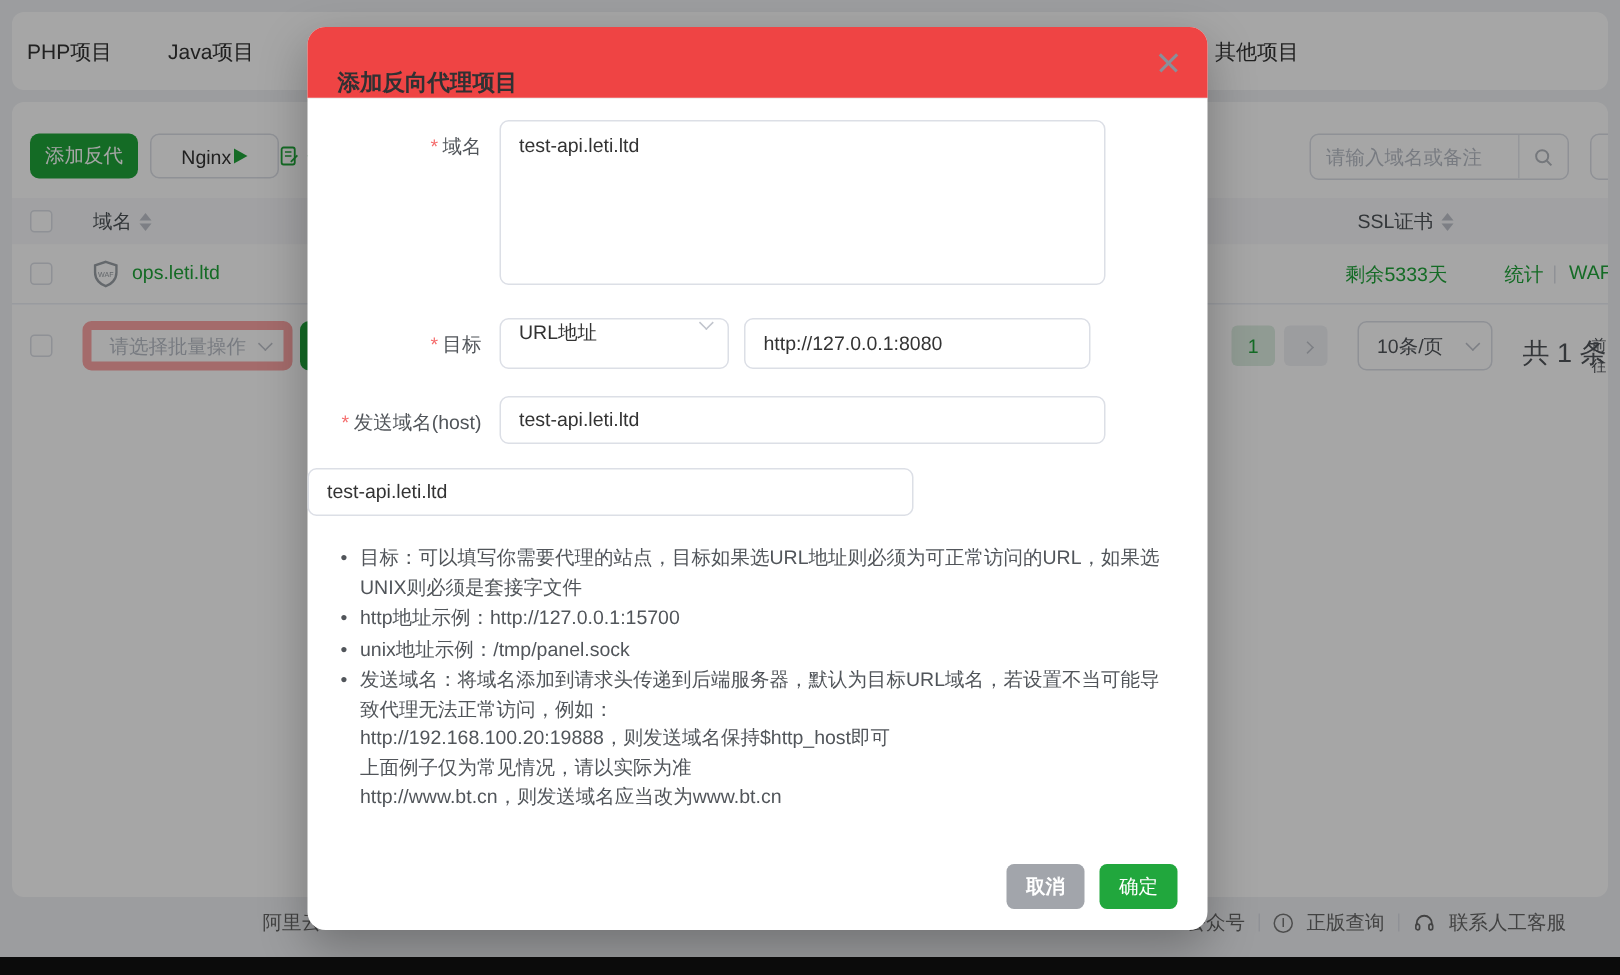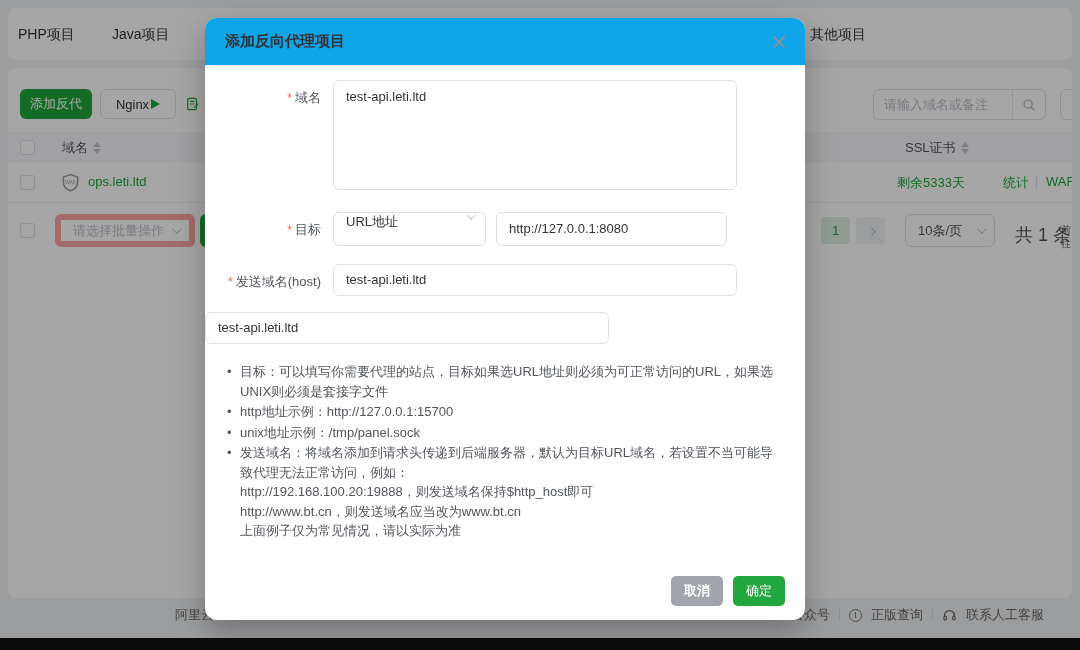--- a/index.html
+++ b/index.html
@@ -12,21 +12,21 @@
   .card { position:absolute; background:#fff; border-radius:8px; }
   .tabbar { left:8px; top:8px; width:1064px; height:52px; }
   .tab { position:absolute; top:18px; font-size:14px; color:#333; cursor:pointer; }
 
   .maincard { left:8px; top:68px; width:1064px; height:530px; overflow:hidden; }
 
   .btn { display:flex; align-items:center; justify-content:center; border-radius:6px; font-size:13px; cursor:pointer; }
   .btn-green { background:#20a53a; color:#fff; }
   .btn-outline { background:#fff; border:1px solid #dcdfe6; color:#333; }
   .add-btn { position:absolute; left:12px; top:21px; width:72px; height:30px; }
-  .nginx-btn { position:absolute; left:92px; top:21px; width:76px; height:30px; gap:2px; }
+  .nginx-btn { position:absolute; left:92px; top:21px; width:86px; height:30px; gap:2px; }
   .play { width:0; height:0; border-left:9px solid #20a53a; border-top:5.5px solid transparent; border-bottom:5.5px solid transparent; }
   .feedback-link { position:absolute; left:178px; top:27px; display:flex; align-items:center; gap:4px; color:#20a53a; font-size:13px; cursor:pointer; }
 
   .searchbox { position:absolute; left:865px; top:21px; width:173px; height:31px; border:1px solid #dcdfe6; border-radius:6px; background:#fff; display:flex; align-items:center; }
   .search-text { flex:1; padding-left:10px; font-size:13px; color:#b9bec7; }
   .search-iconbox { width:33px; height:100%; border-left:1px solid #e6e9ee; display:flex; align-items:center; justify-content:center; cursor:pointer; }
   .extra-btn { position:absolute; left:1052px; top:21px; width:30px; height:31px; border:1px solid #dcdfe6; border-radius:6px; background:#fff; }
 
   .thead { position:absolute; left:0; top:64px; width:1064px; height:31px; background:#f7f8fa; }
   .trow { position:absolute; left:0; top:95px; width:1064px; height:40px; border-bottom:1px solid #ebeef5; background:#fff; }
@@ -52,21 +52,21 @@
   .pg-goto { position:absolute; left:1053px; top:155px; font-size:10px; color:#51555a; }
 
   .pfooter { position:absolute; top:606px; font-size:13px; color:#666; display:flex; align-items:center; }
   .pfooter-left { left:175px; }
   .pfooter-right { left:791px; gap:9px; }
   .info-circle { width:13px; height:13px; border:1px solid #777; border-radius:50%; display:inline-flex; align-items:center; justify-content:center; }
   .info-circle::after { content:""; display:block; width:1.5px; height:6px; background:#777; }
 
   
   .modal { position:absolute; left:205px; top:18px; width:600px; height:602px; background:#fff; border-radius:12px; box-shadow:0 12px 32px rgba(0,0,0,0.28); z-index:30; }
-  .modal-header { height:48px; background:#0ea5e9; border-bottom:1px solid #f1f1f1; border-radius:12px 12px 0 0; display:flex; align-items:center; padding:0 20px; }
+  .modal-header { height:48px; background:#ef4444; border-bottom:1px solid #f1f1f1; border-radius:12px 12px 0 0; display:flex; align-items:flex-end; padding:0 20px; }
   .modal-title { font-size:15px; font-weight:bold; color:#303133; }
   .modal-close { position:absolute; right:16px; top:14px; width:20px; height:20px; cursor:pointer; }
   .modal-close::before, .modal-close::after { content:""; position:absolute; left:2px; top:9px; width:16px; height:1.6px; background:#8a8f99; }
   .modal-close::before { transform:rotate(45deg); }
   .modal-close::after { transform:rotate(-45deg); }
 
   .modal-body { padding-top:14px; }
   .frow { display:flex; margin-bottom:22px; }
   .flabel { width:128px; text-align:right; padding-right:12px; font-size:13px; color:#51555a; padding-top:9px; white-space:nowrap; }
   .req { color:#f56c6c; margin-right:3px; }
@@ -242,22 +242,22 @@
         <div class="fake-input inp">test-api.leti.ltd</div>
       </div>
 
       <ul class="tips">
         <li><span>目标：可以填写你需要代理的站点，目标如果选URL地址则必须为可正常访问的URL，如果选UNIX则必须是套接字文件</span></li>
         <li><span>http地址示例：http://127.0.0.1:15700</span></li>
         <li><span>unix地址示例：/tmp/panel.sock</span></li>
         <li>
           <span>发送域名：将域名添加到请求头传递到后端服务器，默认为目标URL域名，若设置不当可能导致代理无法正常访问，例如：</span>
           <div class="subline">http://192.168.100.20:19888，则发送域名保持$http_host即可</div>
+          <div class="subline">上面例子仅为常见情况，请以实际为准</div>
           <div class="subline">http://www.bt.cn，则发送域名应当改为www.bt.cn</div>
-          <div class="subline">上面例子仅为常见情况，请以实际为准</div>
         </li>
       </ul>
     </div>
 
     <div class="modal-footer">
       <div class="mbtn mbtn-cancel">取消</div>
       <div class="mbtn mbtn-ok">确定</div>
     </div>
   </div>
 

